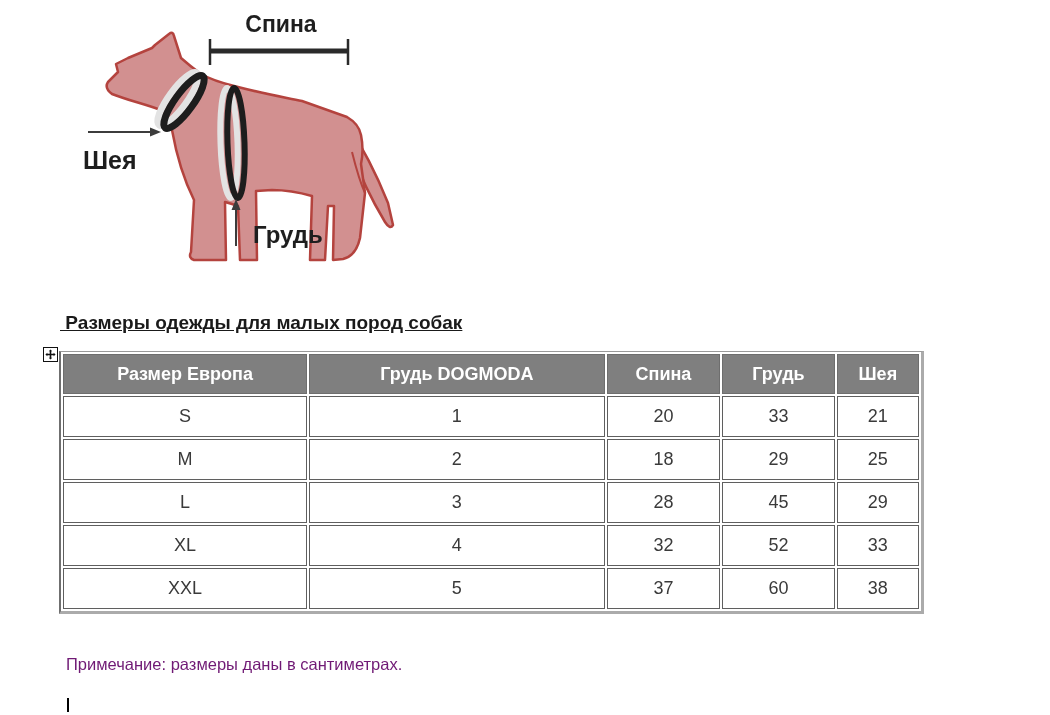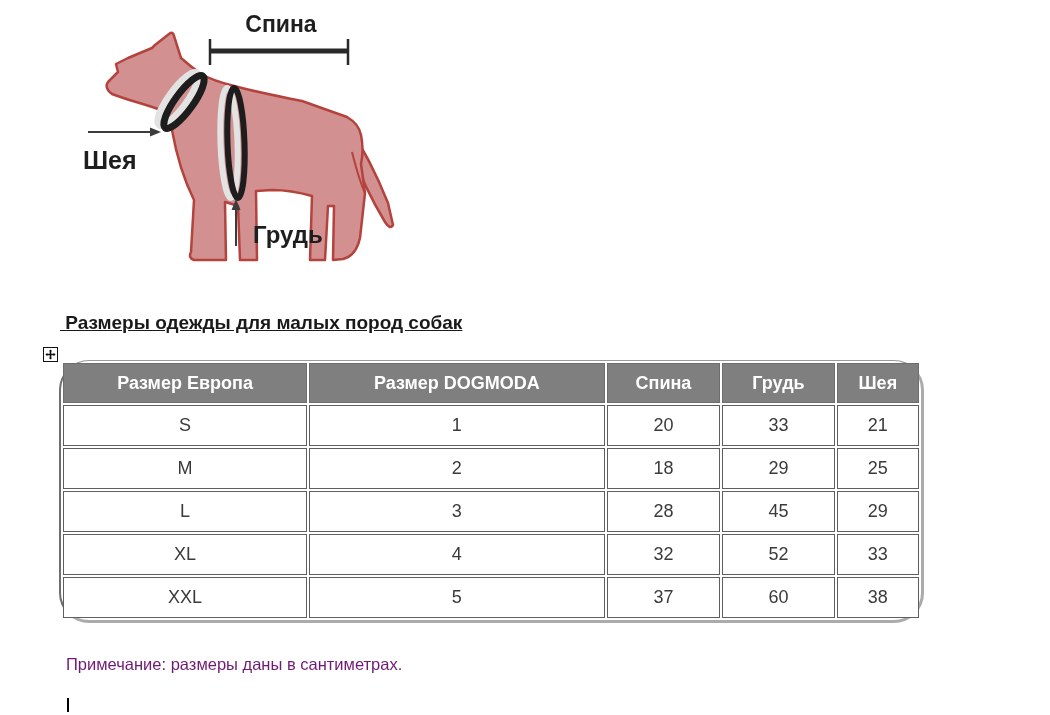--- a/index.html
+++ b/index.html
@@ -11,24 +11,24 @@
   .fig-label { position:absolute; font-weight:bold; color:#1e1e1e; }
   .lbl-back  { left:231px; top:11px; width:100px; text-align:center; font-size:23px; }
   .lbl-neck  { left:83px;  top:146px; font-size:25px; }
   .lbl-chest { left:253px; top:221px; font-size:24px; }
 
   
   .doc-title { position:absolute; left:60px; top:312px; font-size:19px; font-weight:bold;
                text-decoration:underline; color:#1a1a1a; white-space:pre; }
 
   
-  table.size { position:absolute; left:59px; top:360px; border-collapse:separate;
+  table.size { position:absolute; left:59px; top:351px; border-collapse:separate;
                border-spacing:2px; table-layout:fixed;
                border-top:1px solid #9a9a9a; border-left:2px solid #6f6f6f;
-               border-right:3px solid #ababab; border-bottom:3px solid #ababab;border-radius:30px; }
+               border-right:3px solid #ababab; border-bottom:3px solid #ababab; }
   table.size th { background:#7f7f7f; color:#ffffff; font-weight:bold; font-size:18px;
                   height:38px; border:1px solid #6e6e6e; text-align:center; padding:0; }
   table.size td { background:#ffffff; color:#3a3a3a; font-size:18px; text-align:center;
                   height:39px; border:1px solid #5f5f5f; padding:0; }
   .c1{width:264px}.c2{width:318px}.c3{width:120px}.c4{width:119px}.c5{width:87px}
 
   
   .move-handle { position:absolute; left:43px; top:347px; width:15px; height:15px;
                  background:#ffffff; border:1px solid #111; box-sizing:border-box;
                  display:flex; align-items:center; justify-content:center; cursor:move; }
@@ -112,21 +112,21 @@
     <colgroup>
         <col class="c1">
         <col class="c2">
         <col class="c3">
         <col class="c4">
         <col class="c5">
       </colgroup>
     <thead>
       <tr>
         <th>Размер Европа</th>
-        <th>Размер DOGMODA</th>
+        <th>Грудь DOGMODA</th>
         <th>Спина</th>
         <th>Грудь</th>
         <th>Шея</th>
       </tr>
     </thead>
     <tbody>
       <tr>
         <td>S</td>
         <td>1</td>
         <td>20</td>

